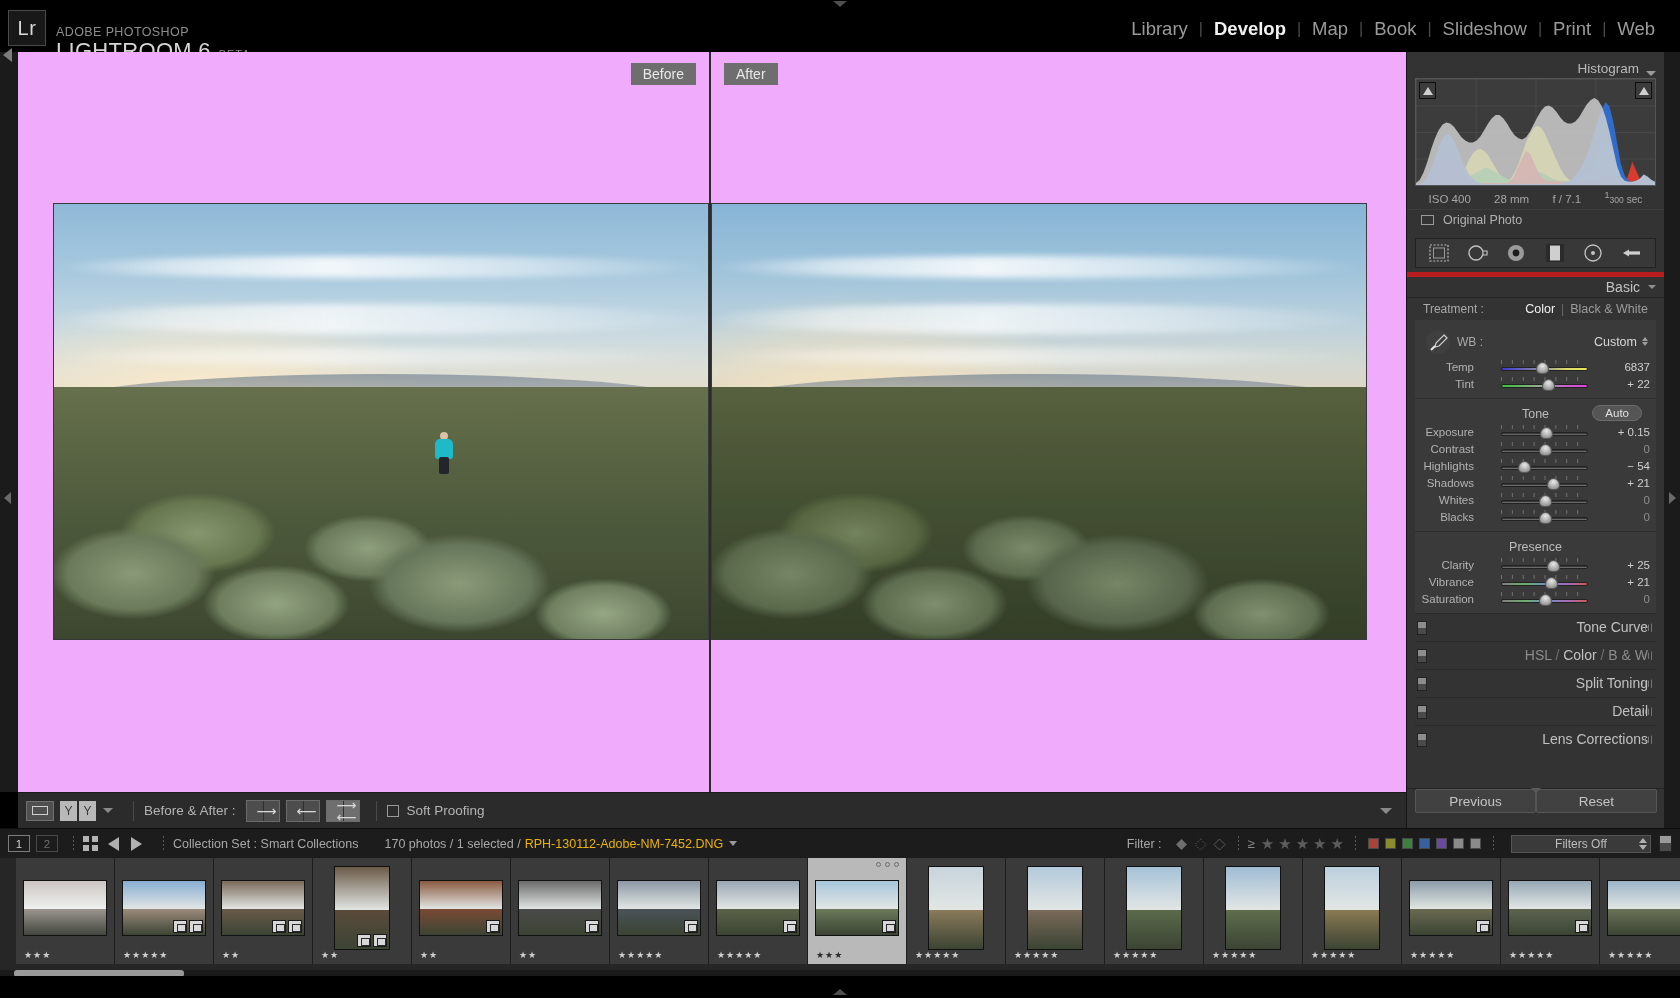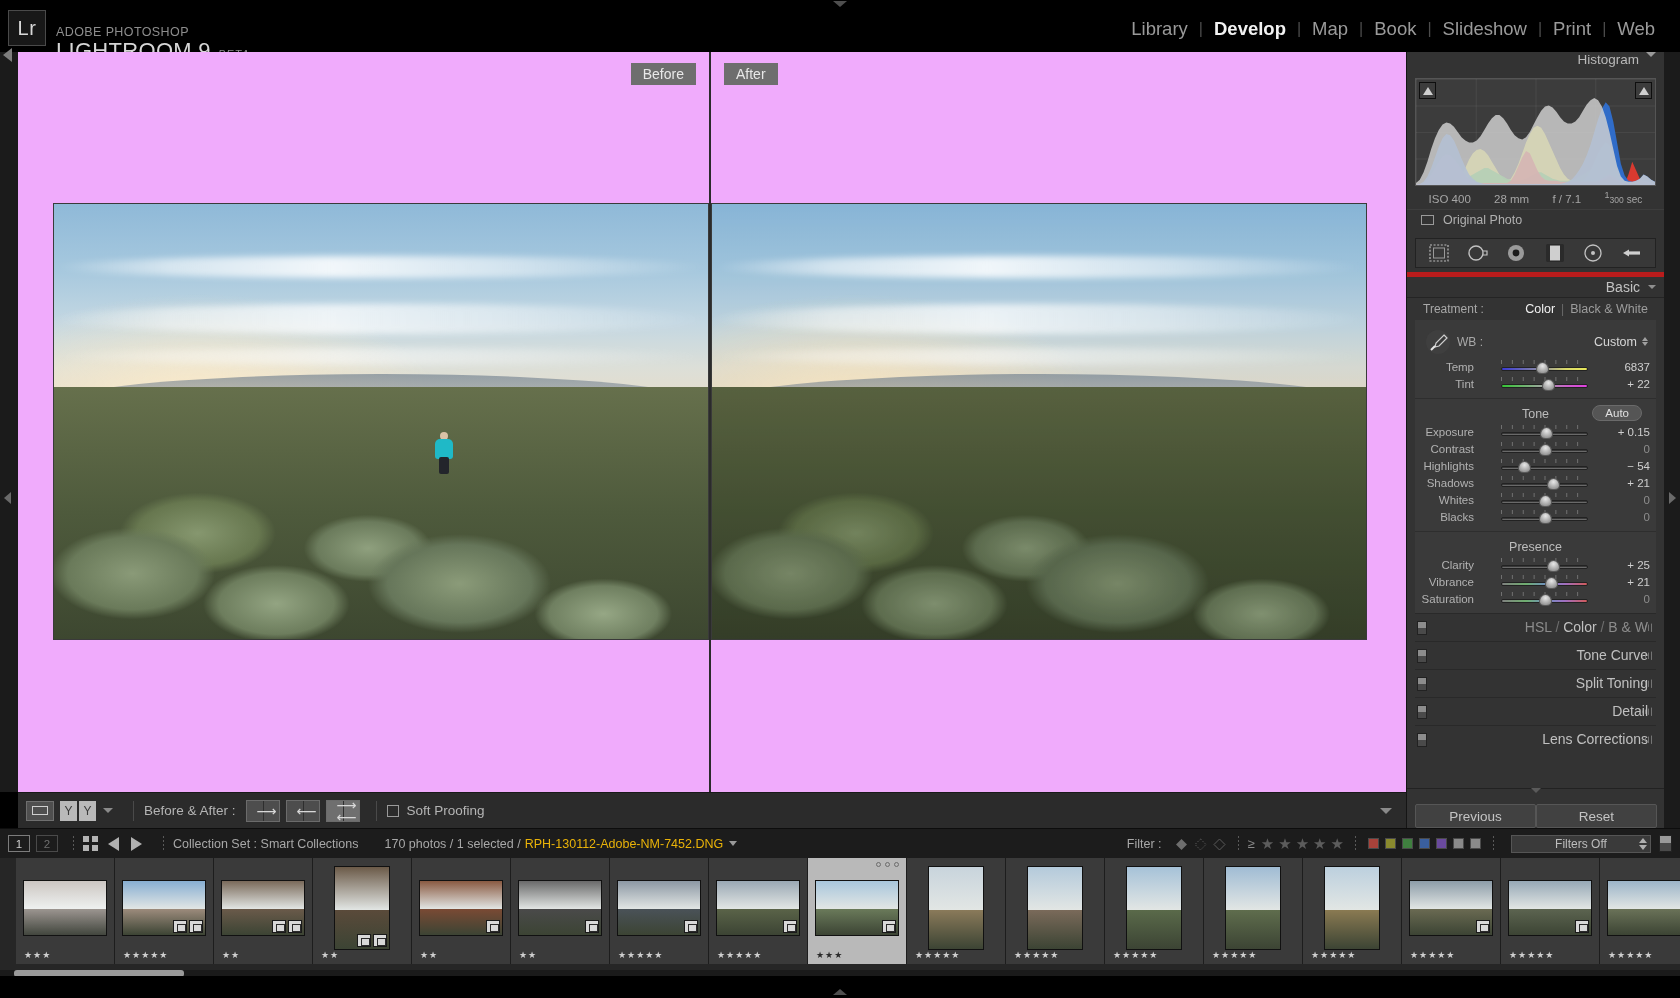--- a/index.html
+++ b/index.html
@@ -190,21 +190,21 @@
     border-top: 6px solid #8a8a8a; margin-right: 6px;
   }
 
   
   .rpanel {
     position: absolute; left: 1406px; top: 52px; width: 258px; height: 776px;
     background: #333333; border-left: 1px solid #151515;
     overflow: hidden;
   }
   .rsection-title {
-    display: flex; align-items: flex-start; justify-content: flex-end;
+    display: flex; align-items: flex-end; justify-content: flex-end;
     color: #b9b9b9; font-size: 13.5px; height: 24px; padding-right: 8px; gap: 7px;
   }
   .tri-down {
     width: 0; height: 0; border-left: 5px solid transparent;
     border-right: 5px solid transparent; border-top: 5px solid #9a9a9a;
   }
   .hist-box {
     margin: 2px 8px 0 8px; height: 108px; background: #3c3c3c;
     border: 1px solid #555; position: relative; overflow: hidden;
   }
@@ -348,21 +348,21 @@
   .col-grip {
     position: absolute; right: 2px; top: 9px; width: 12px; height: 10px;
     background-image: repeating-linear-gradient(to right, #8a8a8a 0 1px, transparent 1px 3px);
     opacity: .75;
     clip-path: polygon(100% 0, 100% 100%, 0 60%, 0 40%);
   }
 
   .prevreset {
     position: absolute; left: 0; bottom: 0; width: 258px; height: 40px;
     background: #333; border-top: 1px solid #222;
-    display: flex; align-items: flex-end; padding: 0 8px;
+    display: flex; align-items: flex-start; padding: 0 8px;
   }
   .pr-btn {
     flex: 1; height: 24px; background: #414141; border: 1px solid #565656;
     color: #c4c4c4; font-size: 13.5px; display: flex; align-items: center;
     justify-content: center; border-radius: 2px;
   }
   .pr-handle {
     position: absolute; left: 50%; top: -1px; transform: translateX(-50%);
     width: 0; height: 0; border-left: 5px solid transparent;
     border-right: 5px solid transparent; border-top: 5px solid #5a5a5a;
@@ -495,21 +495,21 @@
 <body>
 
 <div class="app">
 
   <div class="topbar">
     <div class="top-handle"></div>
     <div class="lr-logo">Lr</div>
     <div class="brand">
       <div class="line1">ADOBE PHOTOSHOP</div>
       <div class="line2">
-        <span>LIGHTROOM 9</span>
+        <span>LIGHTROOM 6</span>
         <span class="beta">BETA</span>
       </div>
     </div>
     <div class="modulepicker" id="modulepicker">
         <span class="mod">Library</span>
         <span class="sep">|</span>
         <span class="mod active">Develop</span>
         <span class="sep">|</span>
         <span class="mod">Map</span>
         <span class="sep">|</span>
@@ -820,26 +820,26 @@
               </div>
               <div class="sl-val zero">0</div>
             </div>
           </div>
       </div>
     </div>
 
     <div id="collapsed-panels">
         <div class="collapsed">
           <div class="col-sw"></div>
-          <div class="col-title"><span class="dim">HSL</span> <span class="slash">/</span> <span>Color</span> <span class="slash">/</span> <span class="dim">B &amp; W</span></div>
+          <div class="col-title">Tone Curve</div>
           <div class="col-grip"></div>
         </div>
         <div class="collapsed">
           <div class="col-sw"></div>
-          <div class="col-title">Tone Curve</div>
+          <div class="col-title"><span class="dim">HSL</span> <span class="slash">/</span> <span>Color</span> <span class="slash">/</span> <span class="dim">B &amp; W</span></div>
           <div class="col-grip"></div>
         </div>
         <div class="collapsed">
           <div class="col-sw"></div>
           <div class="col-title">Split Toning</div>
           <div class="col-grip"></div>
         </div>
         <div class="collapsed">
           <div class="col-sw"></div>
           <div class="col-title">Detail</div>

